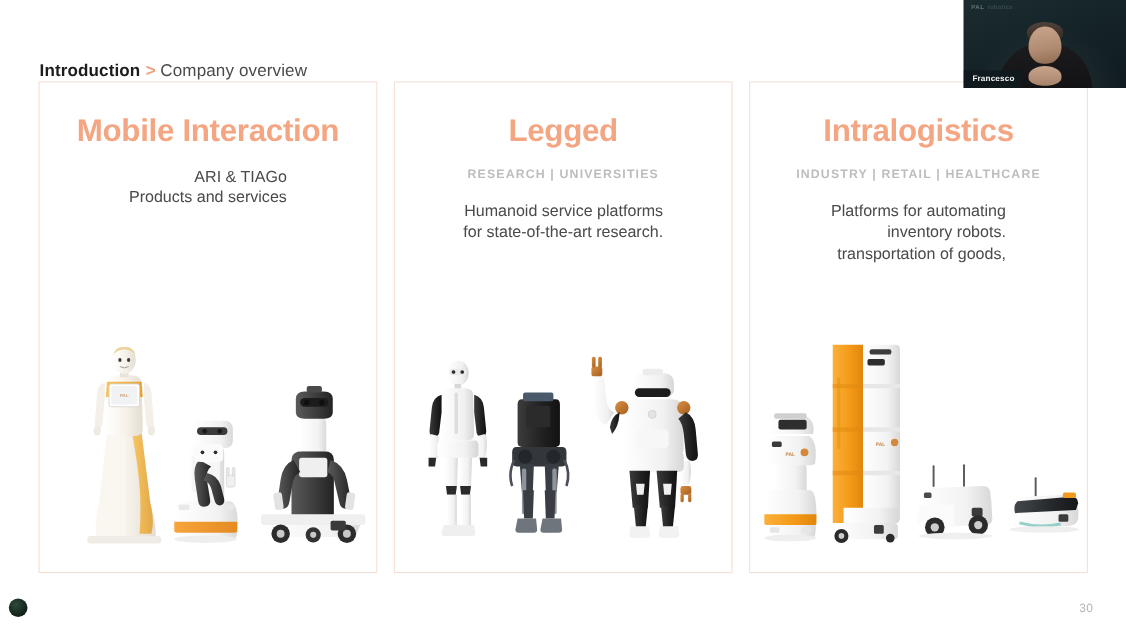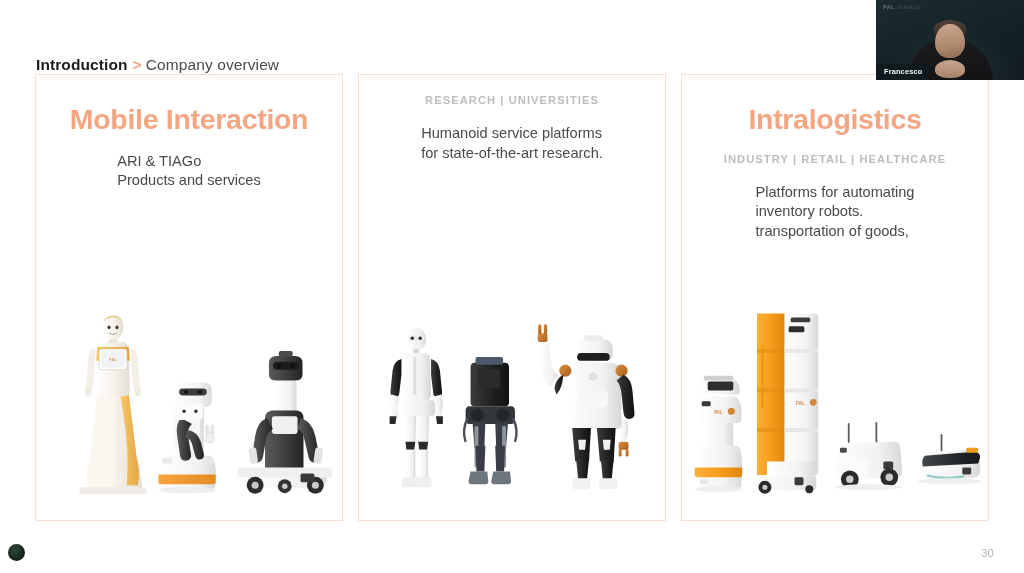--- a/index.html
+++ b/index.html
@@ -35,21 +35,21 @@
     letter-spacing:-0.3px; text-align:center; line-height:1;
   }
   .card-tags {
     margin-top:19px;
     font-size:11.2px; font-weight:700; color:#bdbdbd;
     letter-spacing:1.05px; text-align:center; white-space:nowrap;
   }
   .card-desc {
     margin-top:18px;
     font-size:14.6px; color:#4a4a4a; line-height:1.37;
-    text-align:left; padding:0 14px;
+    text-align:right; padding:0 14px;
   }
   .card-desc div { white-space:nowrap; }
   .art { position:absolute; left:0; right:0; bottom:16px; height:215px; }
 
   
   .page-number {
     position:absolute; right:30px; bottom:14px;
     font-size:11px; color:#b4b4b4; letter-spacing:.3px;
   }
   
@@ -231,20 +231,21 @@
             <rect x="240" y="71" width="26" height="8" rx="4" fill="#1c1c1c"></rect>
             <circle cx="246" cy="75" r="2.4" fill="#0f0f0f"></circle>
             <circle cx="260" cy="75" r="2.4" fill="#0f0f0f"></circle>
             <rect x="246" y="60" width="14" height="6" rx="2" fill="#4a4a4a"></rect>
           </g>
         </svg>
       </div>
     </div>
 
     <div class="card">
+      <div class="card-title">Legged</div>
       <div class="card-tags">RESEARCH | UNIVERSITIES</div>
       <div class="card-desc">
         <div>Humanoid service platforms</div>
         <div>for state-of-the-art research.</div>
       </div>
       <div class="art">
         <svg viewBox="0 0 310 215" width="100%" height="100%" preserveAspectRatio="xMidYMax meet">
           <defs>
             <linearGradient id="w2" x1="0" y1="0" x2="1" y2="0">
               <stop offset="0%" stop-color="#ffffff"></stop>

